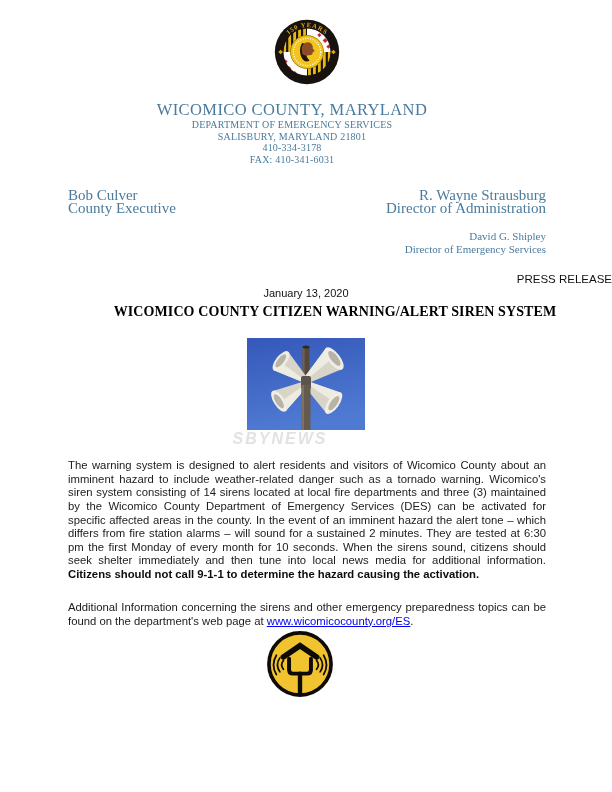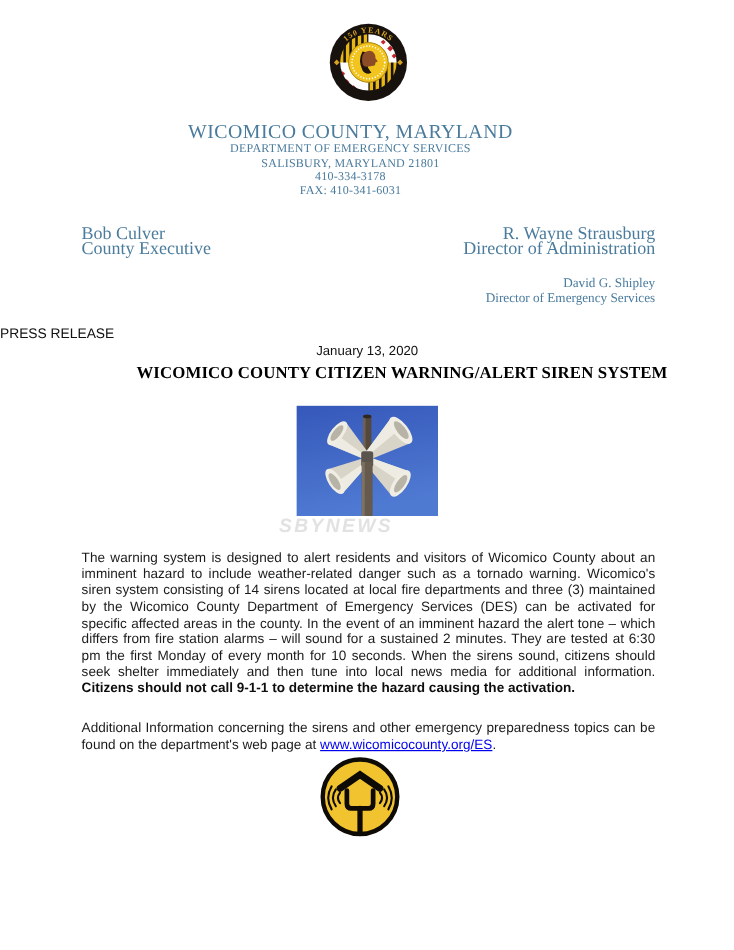--- a/index.html
+++ b/index.html
@@ -29,21 +29,21 @@
     font-family:"Liberation Serif", serif; font-size:15px; line-height:13.3px;
   }
   .officials-right { text-align:right; }
   .official-block2 {
     position:absolute; top:230px; right:66px; text-align:right;
     color:var(--letterhead-blue,#4a7b9d);
     font-family:"Liberation Serif", serif; font-size:11px; line-height:13.3px;
   }
 
   
-  .pr-label { position:absolute; top:273px; left:0; width:612px; text-align:left;
+  .pr-label { position:absolute; top:273px; left:0; width:612px; text-align:right;
     font-size:11.5px; color:#111; }
   .pr-date  { position:absolute; top:287px; left:0; width:612px; text-align:center;
     font-size:11px; color:#111; }
   .headline {
     position:absolute; top:304px; left:0; width:612px; text-align:center;
     font-family:"Liberation Serif", serif; font-weight:bold; font-size:14px;
     color:#000; letter-spacing:.1px;padding-left:29px;
   }
 
   

